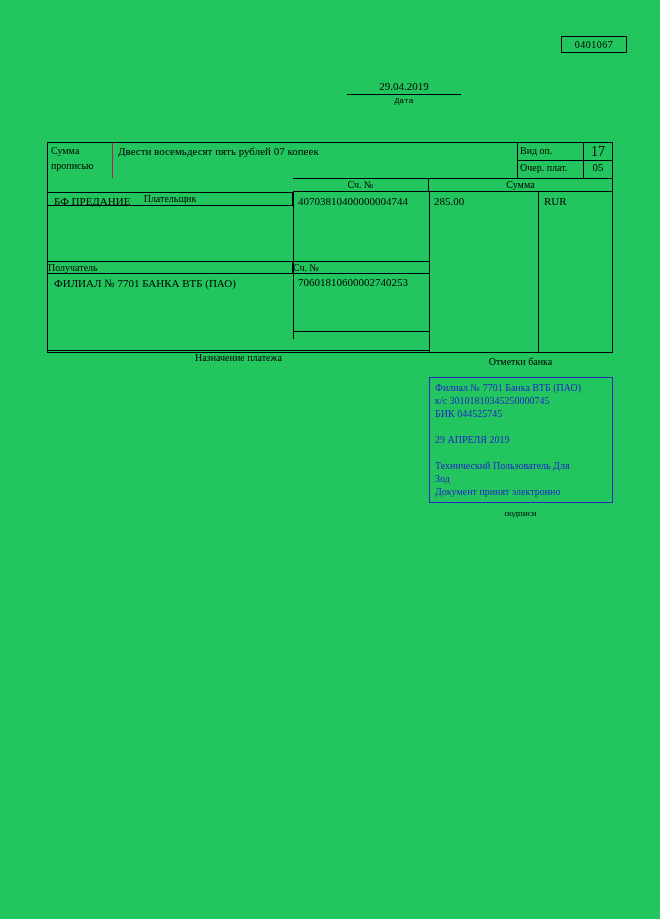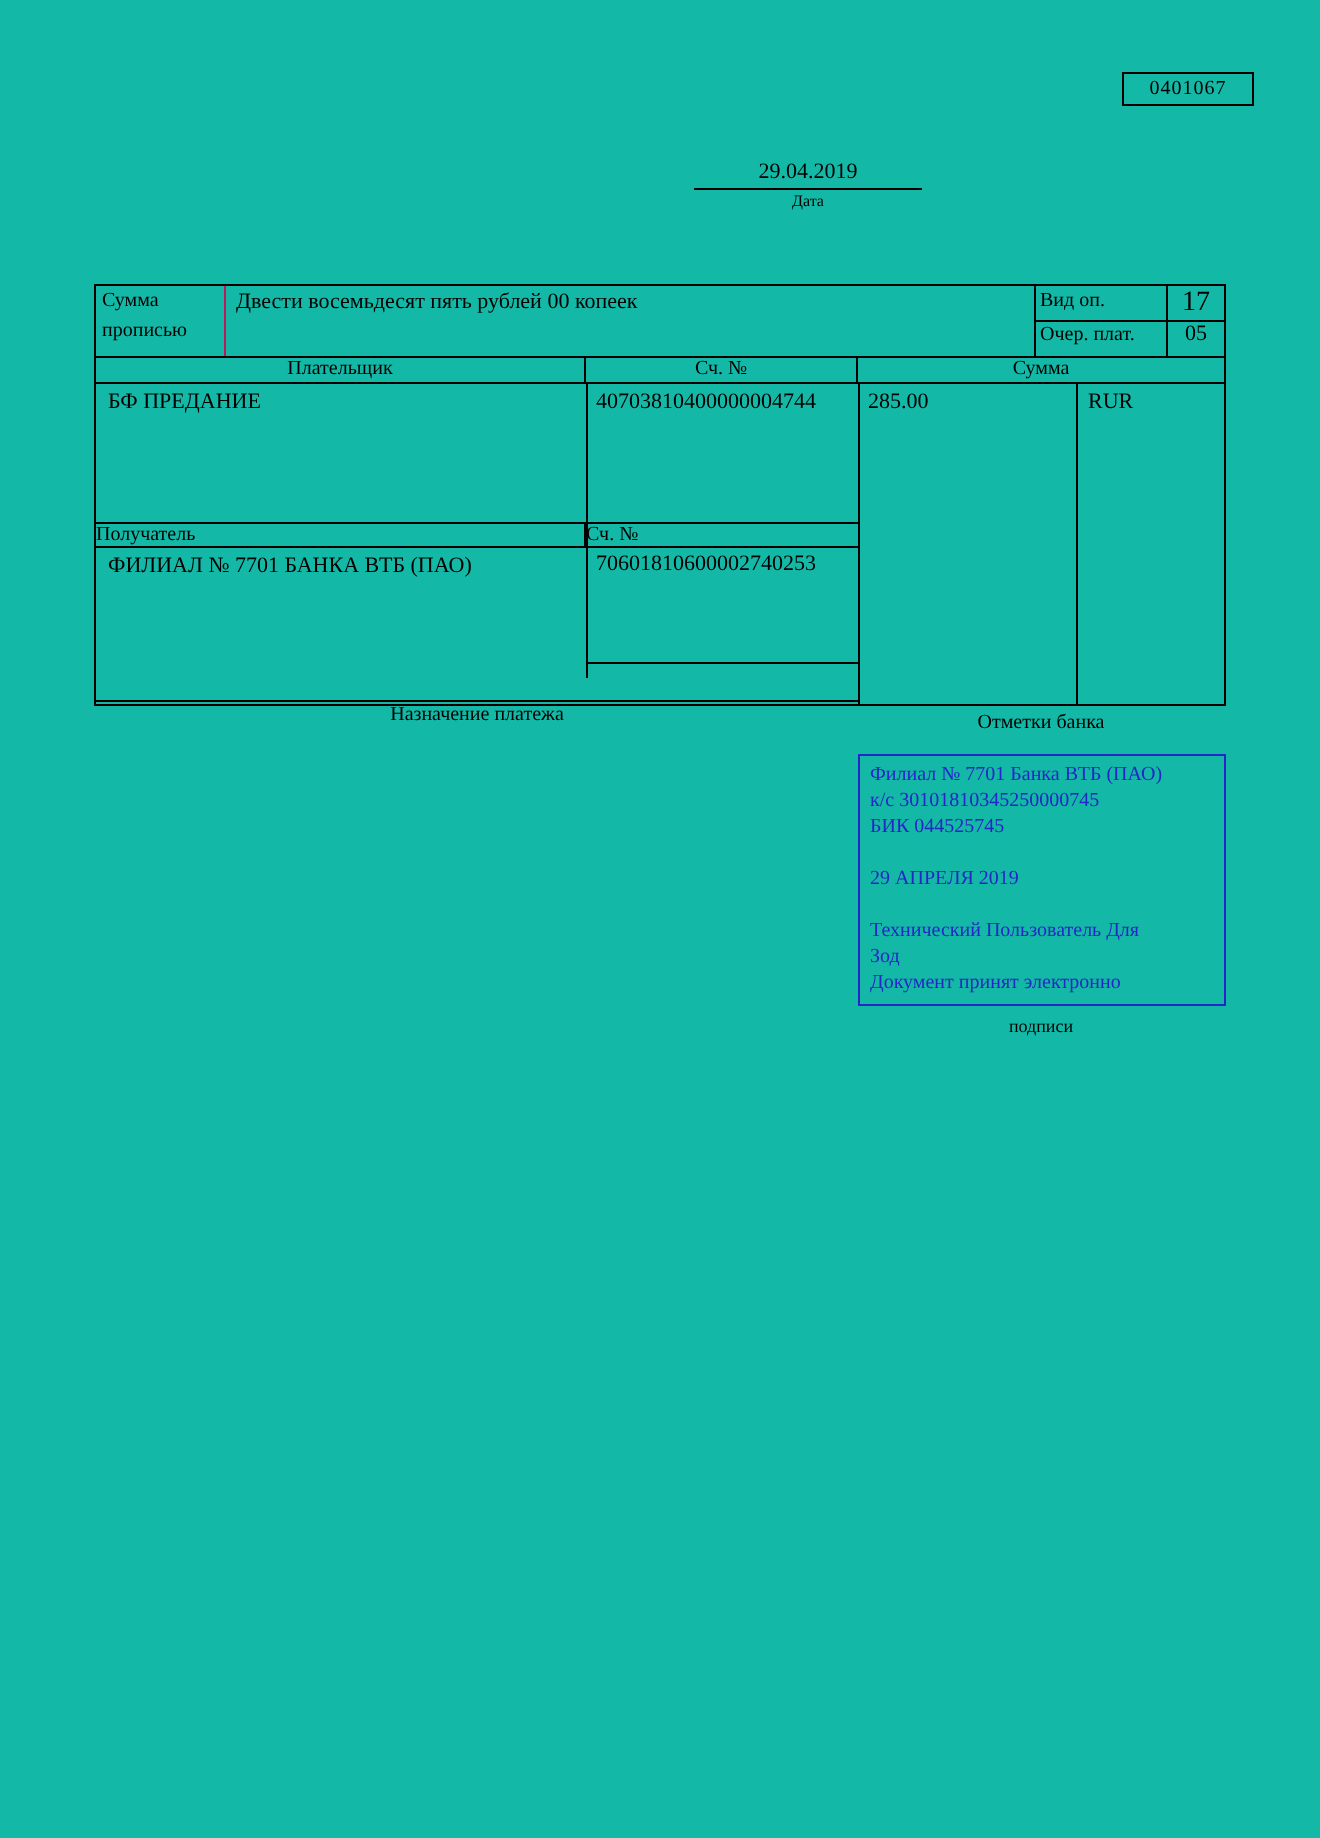--- a/index.html
+++ b/index.html
@@ -1,21 +1,21 @@
 <!DOCTYPE html>
 <html><head>
 <meta charset="utf-8">
 <style>
   * { box-sizing: border-box; margin: 0; padding: 0; }
   html, body { background: #ffffff; }
   .page {
     position: relative;
     width: 660px;
     height: 919px;
-    background: #14b8a6;
+    background: #22c55e;
     font-family: "Liberation Serif", serif;
     color: #000;
     overflow: hidden;
   }
   .abs { position: absolute; }
 
   .form-code-box {
     left: 561px; top: 36px; width: 66px; height: 17px;
     border: 1px solid #000;
     font-size: 10px; text-align: center; line-height: 15px;
@@ -24,21 +24,21 @@
   .doc-title {
     left: 55px; top: 82px;
     font-family: "Liberation Sans", sans-serif;
     font-weight: bold; font-size: 12.5px;
   }
   .date-block { left: 347px; top: 80px; width: 114px; }
   .date-value {
     text-align: center; font-size: 11px;
     padding-bottom: 2px; border-bottom: 1px solid #000;
   }
-  .date-label { text-align: center; font-size: 8px; padding-top: 1px; }
+  .date-label { text-align: center; font-size: 8px; padding-top: 1px; font-family: Liberation Mono, monospace; }
 
   
   .doc-table {
     left: 47px; top: 142px; width: 566px; height: 211px;
     border: 1px solid #000;
   }
   .cell { position: absolute; overflow: hidden; }
   .amount-words-label {
     left: 0; top: 0; width: 65px; height: 35px;
     border-right: 1px solid #be185d;
@@ -66,21 +66,21 @@
   }
   .payord-value {
     left: 536px; top: 18px; width: 28px; height: 17px;
     font-size: 11px; text-align: center;
   }
   .hdr-cell {
     top: 35px; height: 14px;
     border-top: 1px solid #000; border-bottom: 1px solid #000;
     font-size: 10px; text-align: center; line-height: 12px;
   }
-  .payer-hdr { left: 0; width: 245px; border-right: 1px solid #000; }
+  .payer-hdr { left: 0; width: 245px; border-right: 1px solid #000; margin-top: 14px; }
   .acct1-hdr { left: 245px; width: 136px; border-right: 1px solid #000; }
   .amount-hdr { left: 381px; width: 183px; }
 
   .vline { position: absolute; width: 1px; background: #000; }
   .vline-payer-acct { left: 245px; top: 49px; height: 147px; }
   .vline-acct-sum   { left: 381px; top: 49px; height: 160px; }
   .vline-sum-cur    { left: 490px; top: 49px; height: 160px; }
   .hline { position: absolute; height: 1px; background: #000; }
   .hline-recip-acct { left: 245px; top: 188px; width: 136px; }
 
@@ -136,21 +136,21 @@
 
 
   <div class="abs date-block">
     <div class="date-value">29.04.2019</div>
     <div class="date-label">Дата</div>
   </div>
 
   <div class="abs doc-table">
 
     <div class="cell amount-words-label">Сумма прописью</div>
-    <div class="cell amount-words">Двести восемьдесят пять рублей 00 копеек</div>
+    <div class="cell amount-words">Двести восемьдесят пять рублей 07 копеек</div>
 
     <div class="cell optype-label">Вид оп.</div>
     <div class="cell optype-value">17</div>
     <div class="cell payord-label">Очер. плат.</div>
     <div class="cell payord-value">05</div>
 
     <div class="cell hdr-cell payer-hdr">Плательщик</div>
     <div class="cell hdr-cell acct1-hdr">Сч. №</div>
     <div class="cell hdr-cell amount-hdr">Сумма</div>
 

